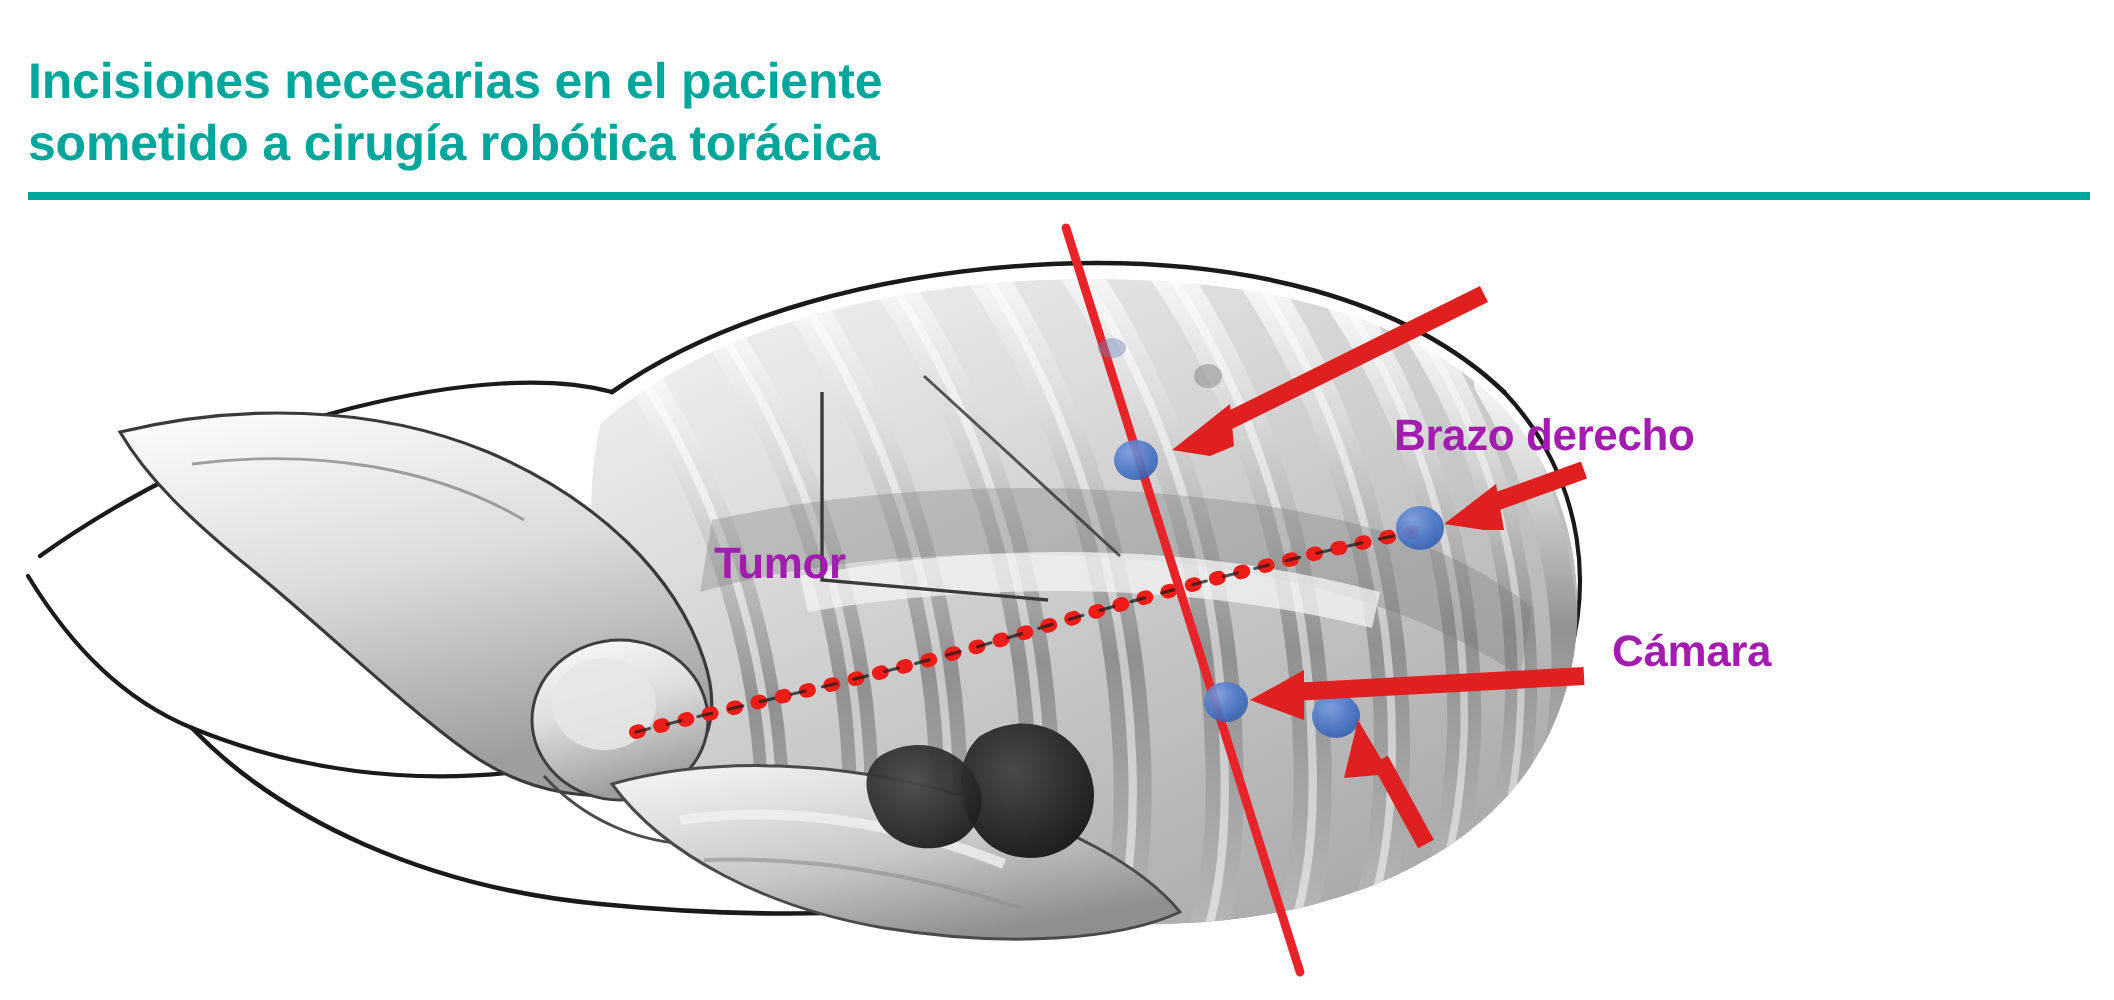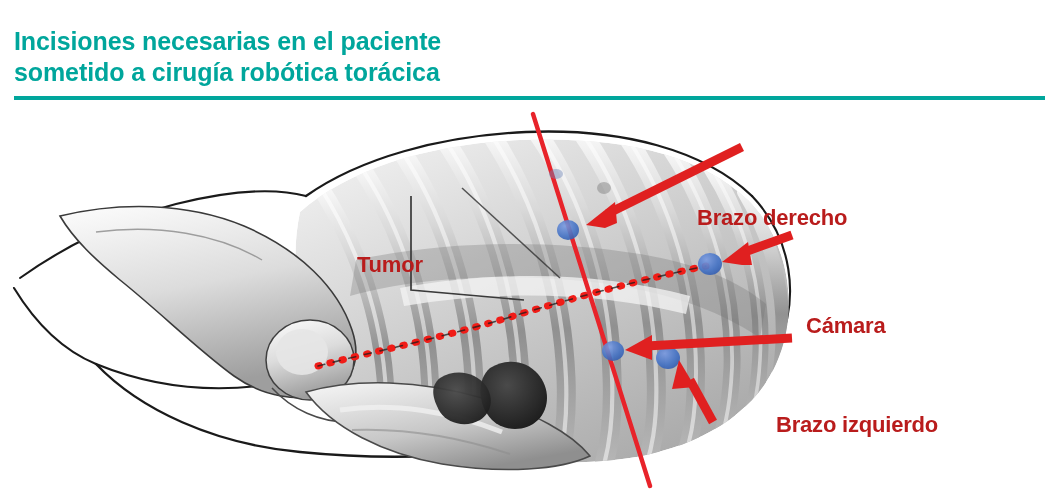--- a/index.html
+++ b/index.html
@@ -53,27 +53,27 @@
     width: 1057px;
     height: 408px;
   }
   #figure svg {
     display: block;
   }
 
   
   .callout {
     position: absolute;
-    color: #b91c1c;
+    color: #a21caf;
     font-size: 22px;
     font-weight: bold;
     white-space: nowrap;
     letter-spacing: -0.2px;
   }
-  #label-tumor           { left: 357px; top: 160px; }
+  #label-tumor           { left: 357px; top: 177px; }
   #label-brazo-derecho   { left: 697px; top: 113px; }
   #label-camara          { left: 806px; top: 221px; }
   #label-brazo-izquierdo { left: 776px; top: 320px; }
 </style>
 </head>
 <body>
 
 <div id="header">
   <div id="title">Incisiones necesarias en el paciente
 sometido a cirugía robótica torácica</div>
@@ -245,15 +245,14 @@
       <g>
         <line x1="713" y1="330" x2="690" y2="288" stroke="#e02020" stroke-width="9" stroke-linecap="butt"></line>
         <polygon points="679,268 695,295 672,297" fill="#e02020"></polygon>
       </g>
     </g>
   </svg>
 
   <div class="callout" id="label-tumor">Tumor</div>
   <div class="callout" id="label-brazo-derecho">Brazo derecho</div>
   <div class="callout" id="label-camara">Cámara</div>
-  <div class="callout" id="label-brazo-izquierdo">Brazo izquierdo</div>
 
 </div>
 
 </body></html>

